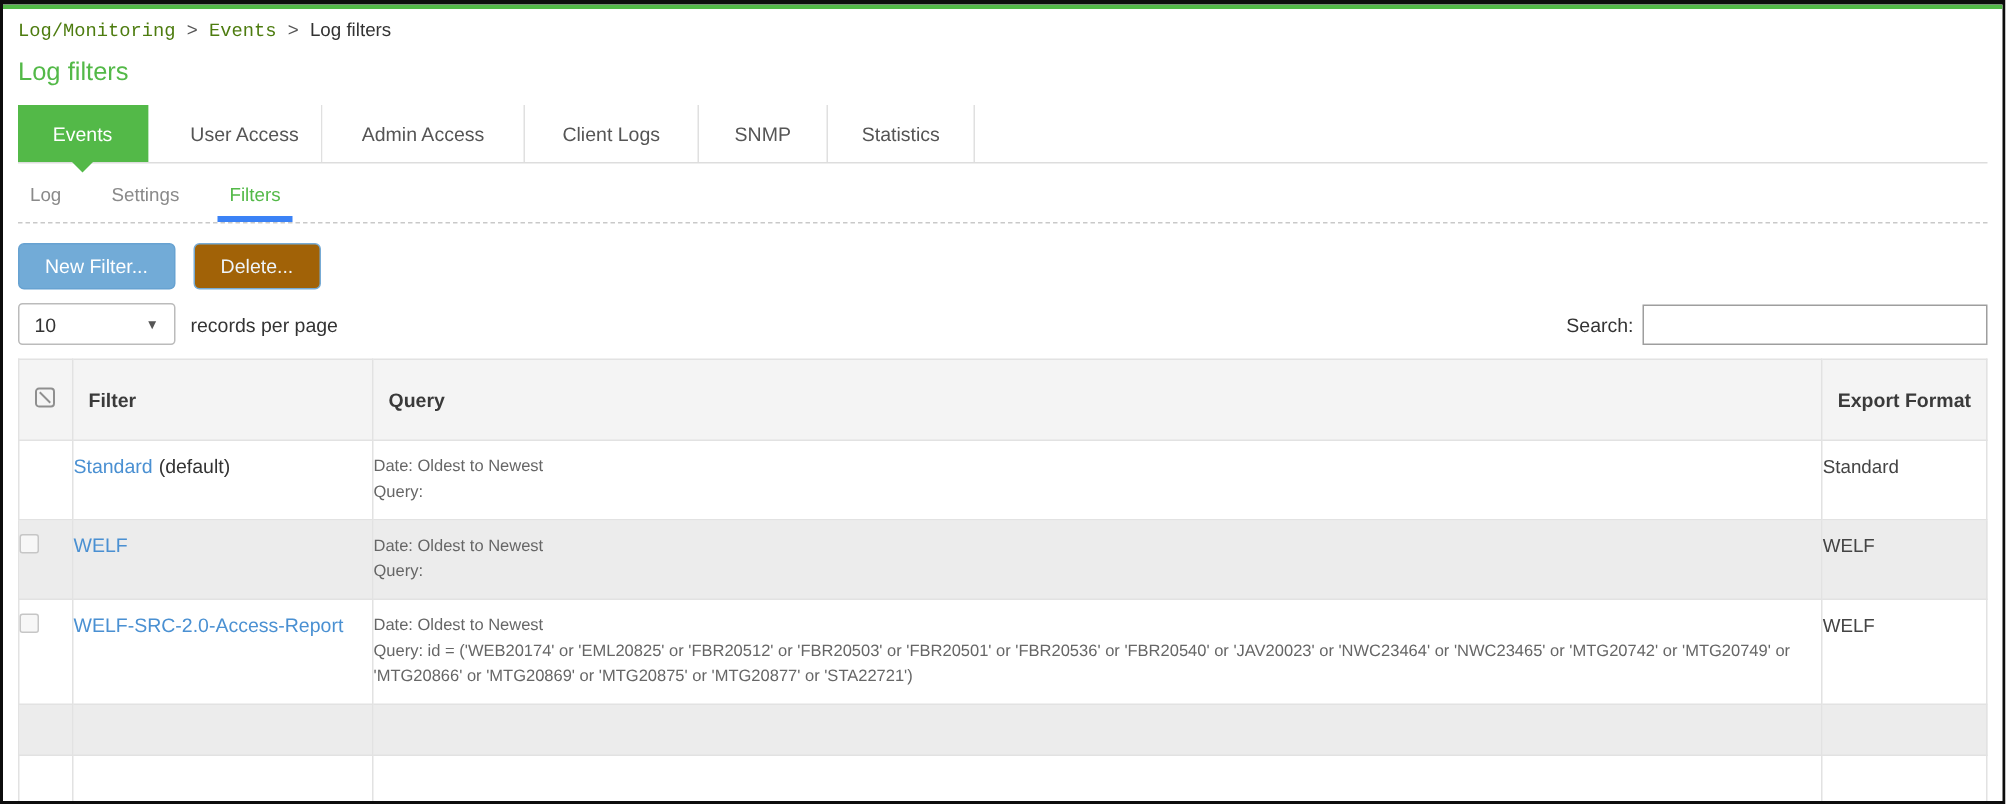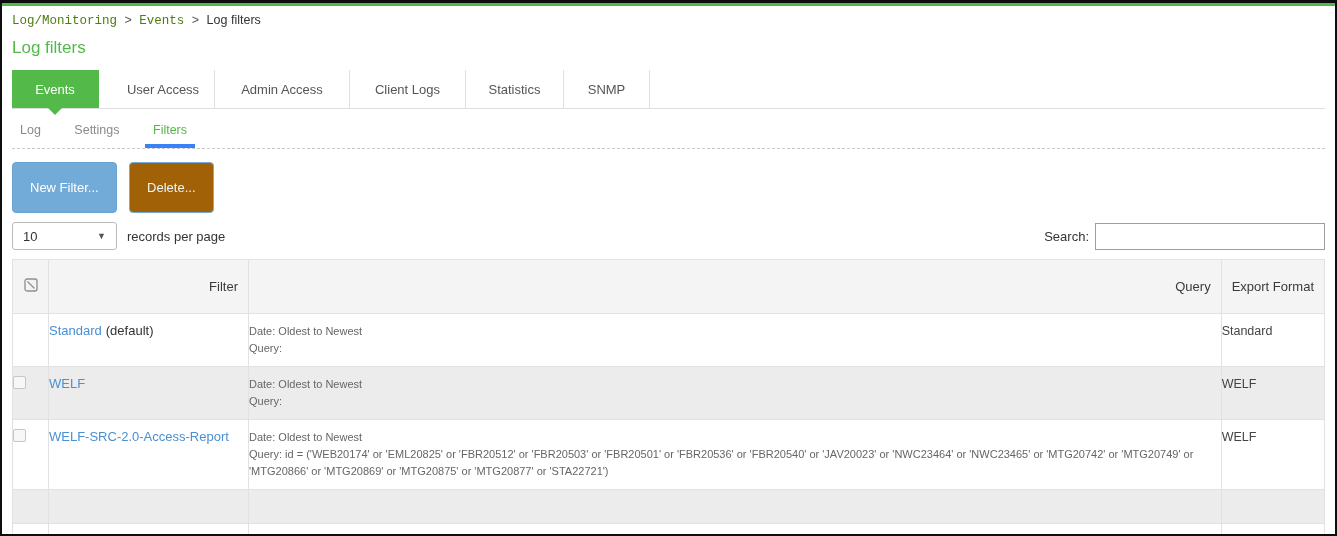--- a/index.html
+++ b/index.html
@@ -89,21 +89,21 @@
 
   
   .toolbar { margin-top: 13px; }
   .btn {
     font-family: "Liberation Sans", sans-serif;
     font-size: 13px;
     color: #fff;
     background: #72abd7;
     border: 1px solid #67a2d1;
     border-radius: 4px;
-    padding: 17px 17px;
+    padding: 7px 17px;
     margin-right: 8px;
     cursor: pointer;
   }
   .btn.btn-muted { background: #a16207; border-color: #77abd5; color: #eef4fa; }
 
   
   .controls-row { margin-top: 9px; display: flex; align-items: center; }
   .select-box {
     width: 105px; height: 28px;
     border: 1px solid #bbb;
@@ -138,24 +138,23 @@
   }
   table.filters th, table.filters td {
     border: 1px solid #e2e2e2;
     text-align: left;
     vertical-align: top;
     padding: 9px 0;
   }
   table.filters thead th {
     background: #f4f4f4;
     color: #3a3a3a;
-    font-weight: normal;
+    font-weight: bold;
     vertical-align: middle;
     padding: 18px 10px;
-    text-align: right;
   }
   .col-check { width: 36px; text-align: center; }
   .col-filter { width: 200px; }
   .col-export { width: 102px; white-space: nowrap; }
   table.filters tbody tr:nth-child(even) { background: #ececec; }
   table.filters tbody tr.empty-row td { height: 34px; padding: 6px 10px; }
   td.cell-check { text-align: center; vertical-align: top; padding-top: 11px; }
   .filter-link { color: #4a90d2; text-decoration: none; cursor: pointer; font-size: 13px; }
   .filter-suffix { color: #333; margin-left: 4px; }
   .query-text { color: #666; font-size: 11px; line-height: 1.55; }
@@ -224,25 +223,25 @@
       </div>
       <div class="tab tab-user-access">
         <span>User Access</span>
       </div>
       <div class="tab tab-admin-access">
         <span>Admin Access</span>
       </div>
       <div class="tab tab-client-logs">
         <span>Client Logs</span>
       </div>
+      <div class="tab tab-snmp">
+        <span>SNMP</span>
+      </div>
       <div class="tab tab-statistics">
         <span>Statistics</span>
-      </div>
-      <div class="tab tab-snmp">
-        <span>SNMP</span>
       </div>
     </div>
 
     <div class="subtabs">
       <span class="subtab">Log</span>
       <span class="subtab">Settings</span>
       <span class="subtab active">Filters</span>
     </div>
     <div class="dashed-sep"></div>
 

